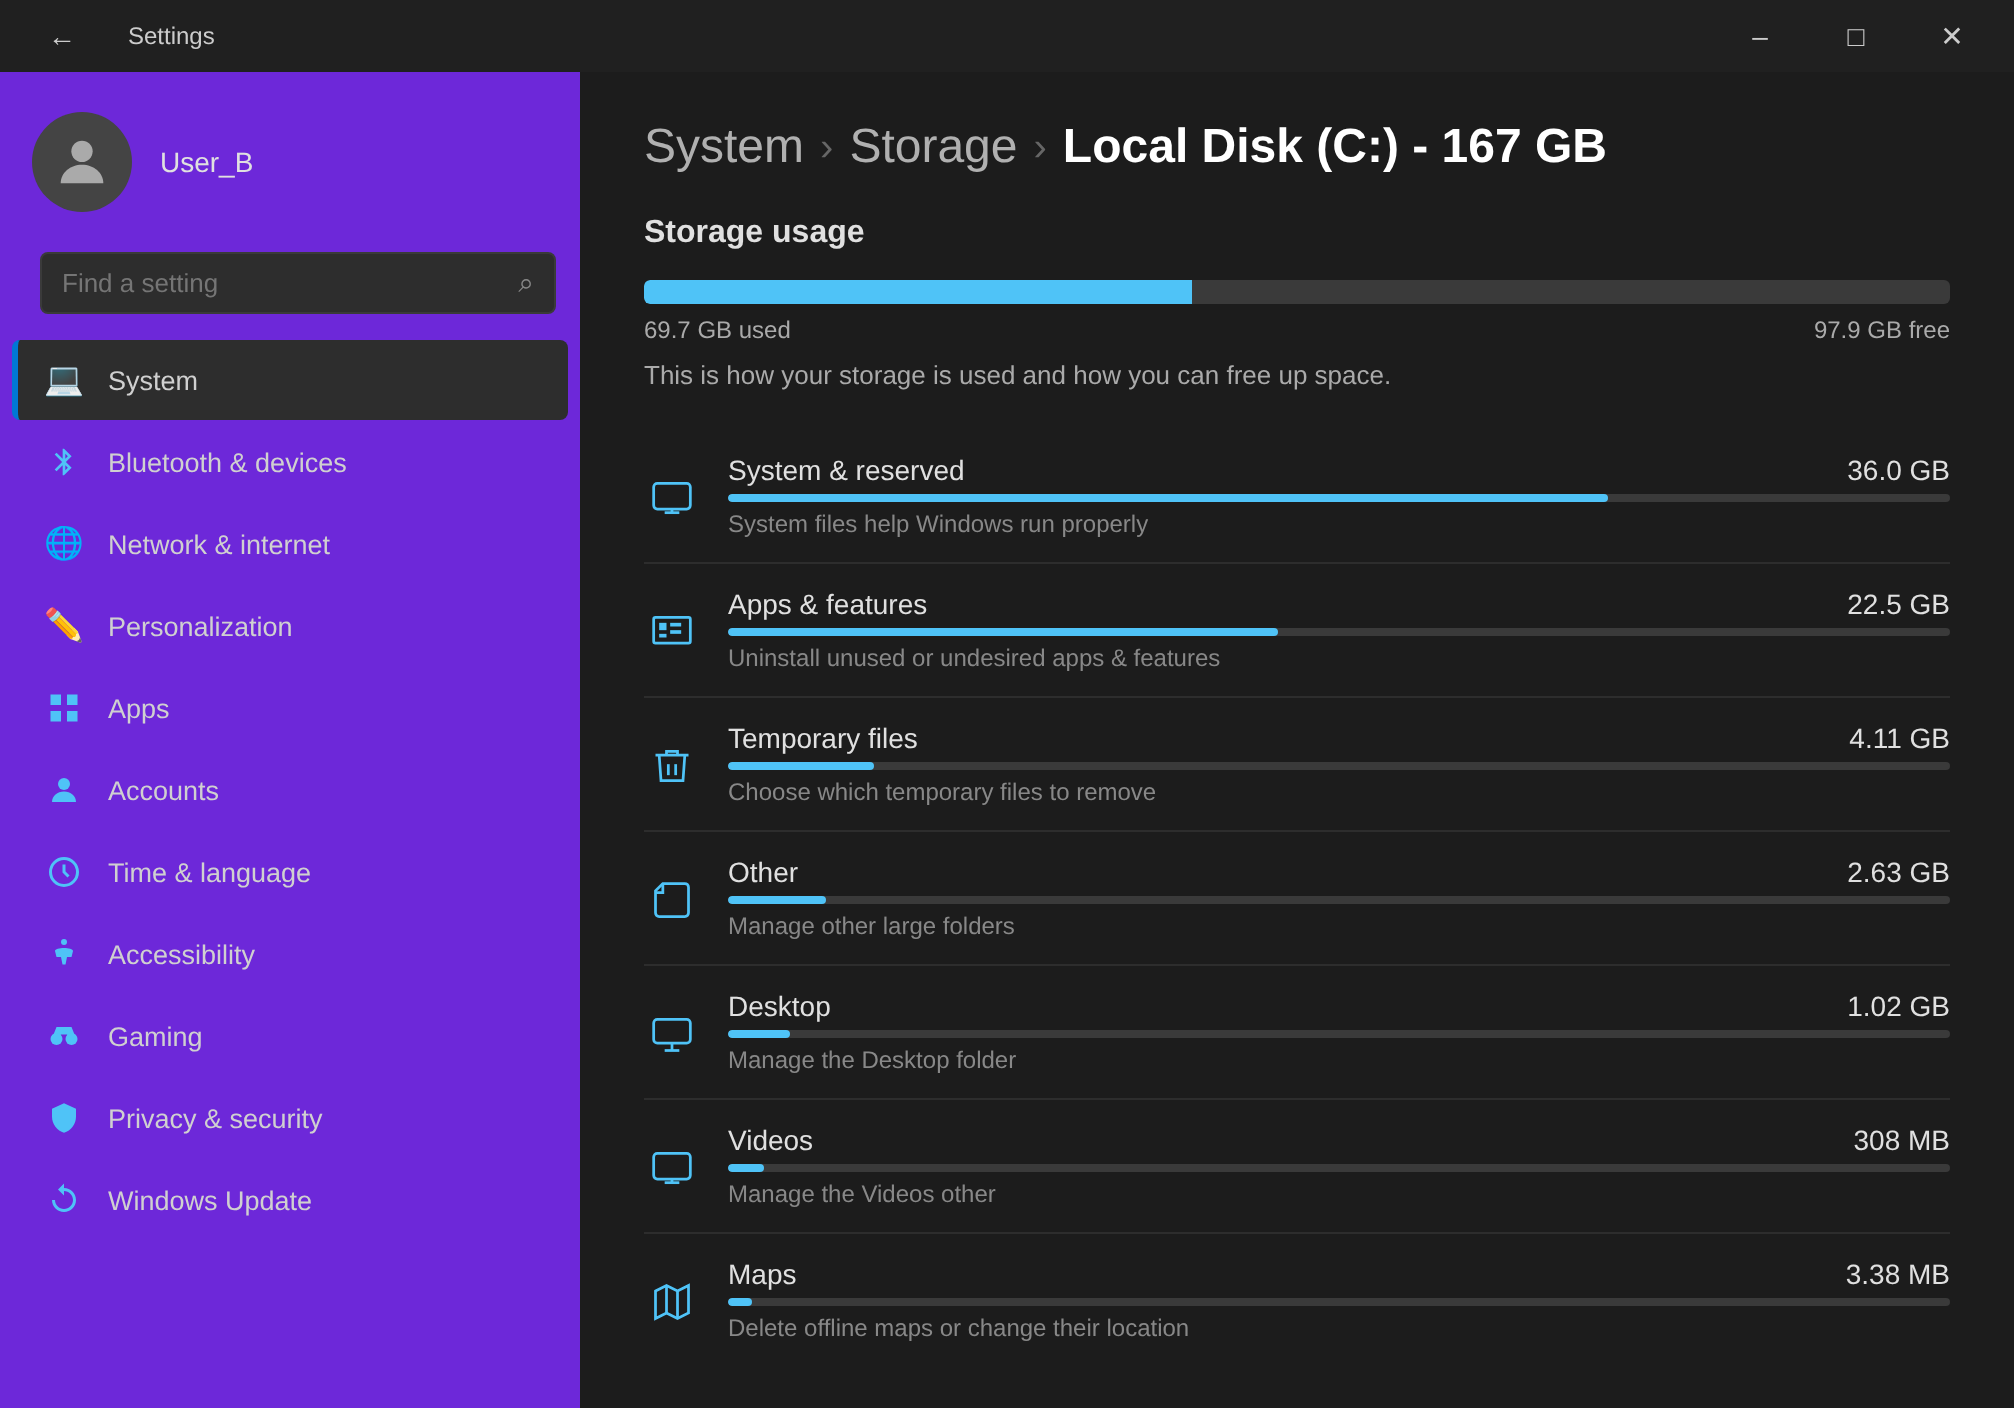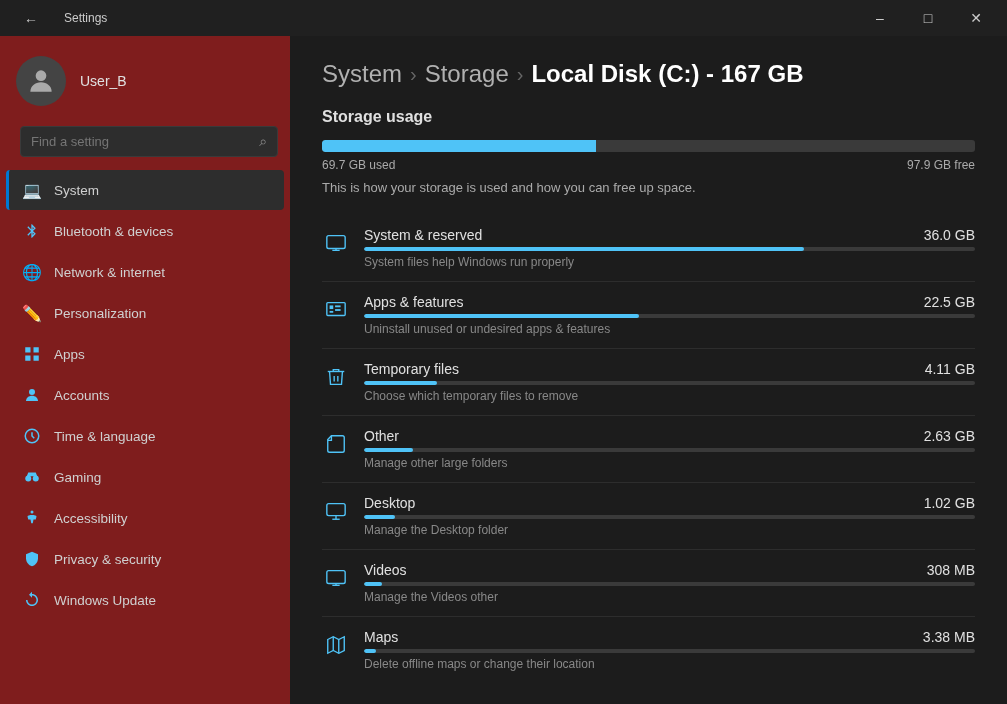--- a/index.html
+++ b/index.html
@@ -54,21 +54,21 @@
     
     .main-layout {
       display: flex;
       flex: 1;
       overflow: hidden;
     }
 
     
     .sidebar {
       width: 290px;
-      background: #7f1d1d;
+      background: #6d28d9;
       display: flex;
       flex-direction: column;
       flex-shrink: 0;
       overflow-y: auto;
       padding-bottom: 10px;
     }
 
     
     .user-profile {
       display: flex;
@@ -210,21 +210,21 @@
     }
     .storage-info-text {
       font-size: 13px;
       color: #aaa;
       margin-bottom: 20px;
     }
 
     
     .storage-item {
       display: flex;
-      align-items: flex-start;
+      align-items: center;
       gap: 14px;
       padding: 12px 0;
       cursor: pointer;
     }
     .storage-item-icon {
       width: 28px;
       height: 28px;
       display: flex;
       align-items: center;
       justify-content: center;
@@ -367,37 +367,37 @@
         <div class="nav-item">
           <span class="nav-icon icon-time">
             <svg width="18" height="18" viewBox="0 0 24 24" fill="none" stroke="#4fc3f7" stroke-width="2">
               <circle cx="12" cy="12" r="9"></circle>
               <polyline points="12 7 12 12 15 15"></polyline>
             </svg>
           </span>
           <span>Time &amp; language</span>
         </div>
         <div class="nav-item">
+          <span class="nav-icon icon-accessibility">
+            <svg width="18" height="18" viewBox="0 0 24 24" fill="#4fc3f7">
+              <circle cx="12" cy="4" r="2"></circle>
+              <path d="M12 8c-3 0-6 .7-6 2l1 4h3l1 5h2l1-5h3l1-4c0-1.3-3-2-6-2z"></path>
+            </svg>
+          </span>
+          <span>Accessibility</span>
+        </div>
+        <div class="nav-item">
           <span class="nav-icon icon-gaming">
             <svg width="18" height="18" viewBox="0 0 24 24" fill="#4fc3f7">
               <path d="M7 6h10l2 5-3 2-2-2H10L8 13 5 11z"></path>
               <circle cx="7" cy="14" r="4"></circle>
               <circle cx="17" cy="14" r="4"></circle>
             </svg>
           </span>
           <span>Gaming</span>
-        </div>
-        <div class="nav-item">
-          <span class="nav-icon icon-accessibility">
-            <svg width="18" height="18" viewBox="0 0 24 24" fill="#4fc3f7">
-              <circle cx="12" cy="4" r="2"></circle>
-              <path d="M12 8c-3 0-6 .7-6 2l1 4h3l1 5h2l1-5h3l1-4c0-1.3-3-2-6-2z"></path>
-            </svg>
-          </span>
-          <span>Accessibility</span>
         </div>
         <div class="nav-item">
           <span class="nav-icon icon-privacy">
             <svg width="16" height="16" viewBox="0 0 24 24" fill="#4fc3f7">
               <path d="M12 1L3 5v6c0 5.5 3.8 10.7 9 12 5.2-1.3 9-6.5 9-12V5l-9-4z"></path>
             </svg>
           </span>
           <span>Privacy &amp; security</span>
         </div>
         <div class="nav-item">

